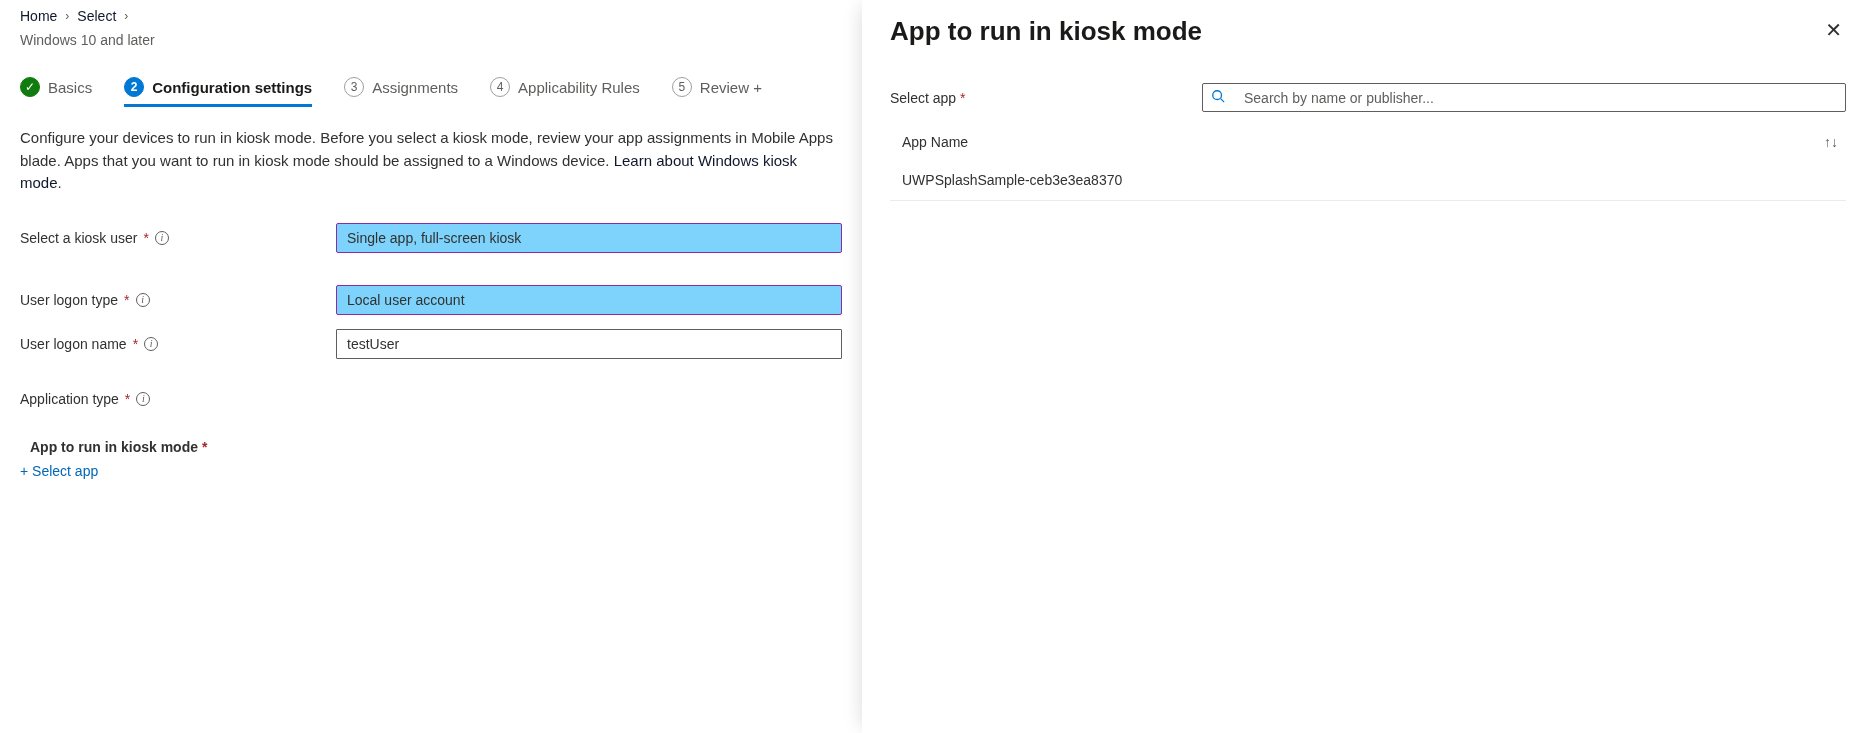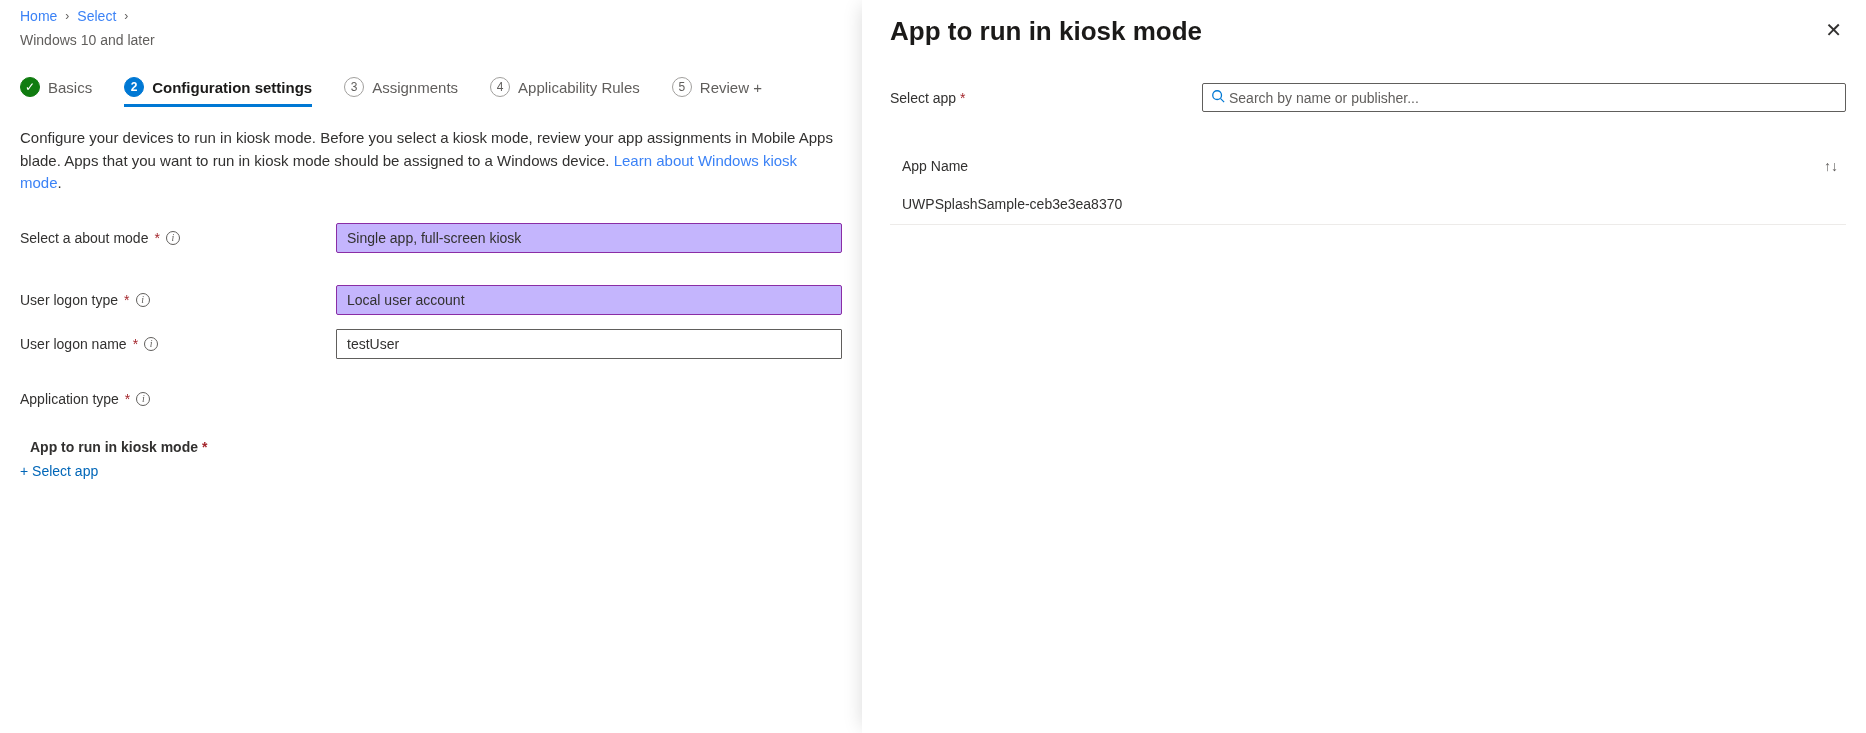--- a/index.html
+++ b/index.html
@@ -6,21 +6,21 @@
     body {
       font-family: "Segoe UI", -apple-system, sans-serif;
       font-size: 14px;
       color: #323130;
       background: #fff;
       width: 1866px;
       height: 733px;
       overflow: hidden;
       position: relative;
     }
-    a { color: #3b82f6; text-decoration: none; }
+    a { color: #0f172a; text-decoration: none; }
 
     
     .main {
       padding: 8px 20px 20px 20px;
       width: 862px;
     }
 
     
     .breadcrumb {
       display: flex;
@@ -125,21 +125,21 @@
       font-style: italic;
       font-family: Georgia, serif;
     }
 
     
     .select-box {
       flex: 1;
       border: 1px solid #8a2da5;
       border-radius: 2px;
       padding: 6px 28px 6px 10px;
-      background: #c4b5fd;
+      background: #7dd3fc;
       font-size: 14px;
       color: #323130;
       position: relative;
       cursor: pointer;
       min-width: 300px;
     }
     .text-input {
       flex: 1;
       border: 1px solid #605e5c;
       border-radius: 1px;
@@ -188,35 +188,35 @@
       font-size: 20px;
       cursor: pointer;
       color: #323130;
       padding: 4px;
       line-height: 1;
     }
 
     .panel-row {
       display: flex;
       align-items: center;
-      margin-bottom: 36px;
+      margin-bottom: 12px;
     }
     .panel-label {
       width: 312px;
       font-size: 14px;
       color: #323130;
     }
     .search-box {
       flex: 1;
       border: 1px solid #605e5c;
       border-radius: 2px;
       display: flex;
       align-items: center;
       padding: 5px 8px;
-      gap: 4px;
+      gap: 19px;
     }
     .search-box input {
       border: none;
       outline: none;
       flex: 1;
       font-size: 14px;
       color: #323130;
     }
     .search-box input::placeholder { color: #605e5c; }
     .search-icon { color: #0078d4; font-size: 14px; }
@@ -275,21 +275,21 @@
     </div>
   </div>
 
   <p class="description">
     <span>Configure your devices to run in kiosk mode. Before you select a kiosk mode, review your app assignments in Mobile Apps blade. Apps that you want to run in kiosk mode should be assigned to a Windows device. </span><a href="#">Learn about Windows kiosk mode</a><span>.</span>
   </p>
 
   
   <div class="form-row">
     <div class="form-label">
-      <span>Select a about mode</span>
+      <span>Select a kiosk user</span>
       <span class="req">*</span>
       <span class="info-icon">i</span>
     </div>
     <div class="select-box">Single app, full-screen kiosk</div>
   </div>
 
   <div class="form-row compact">
     <div class="form-label">
       <span>User logon type</span>
       <span class="req">*</span>

